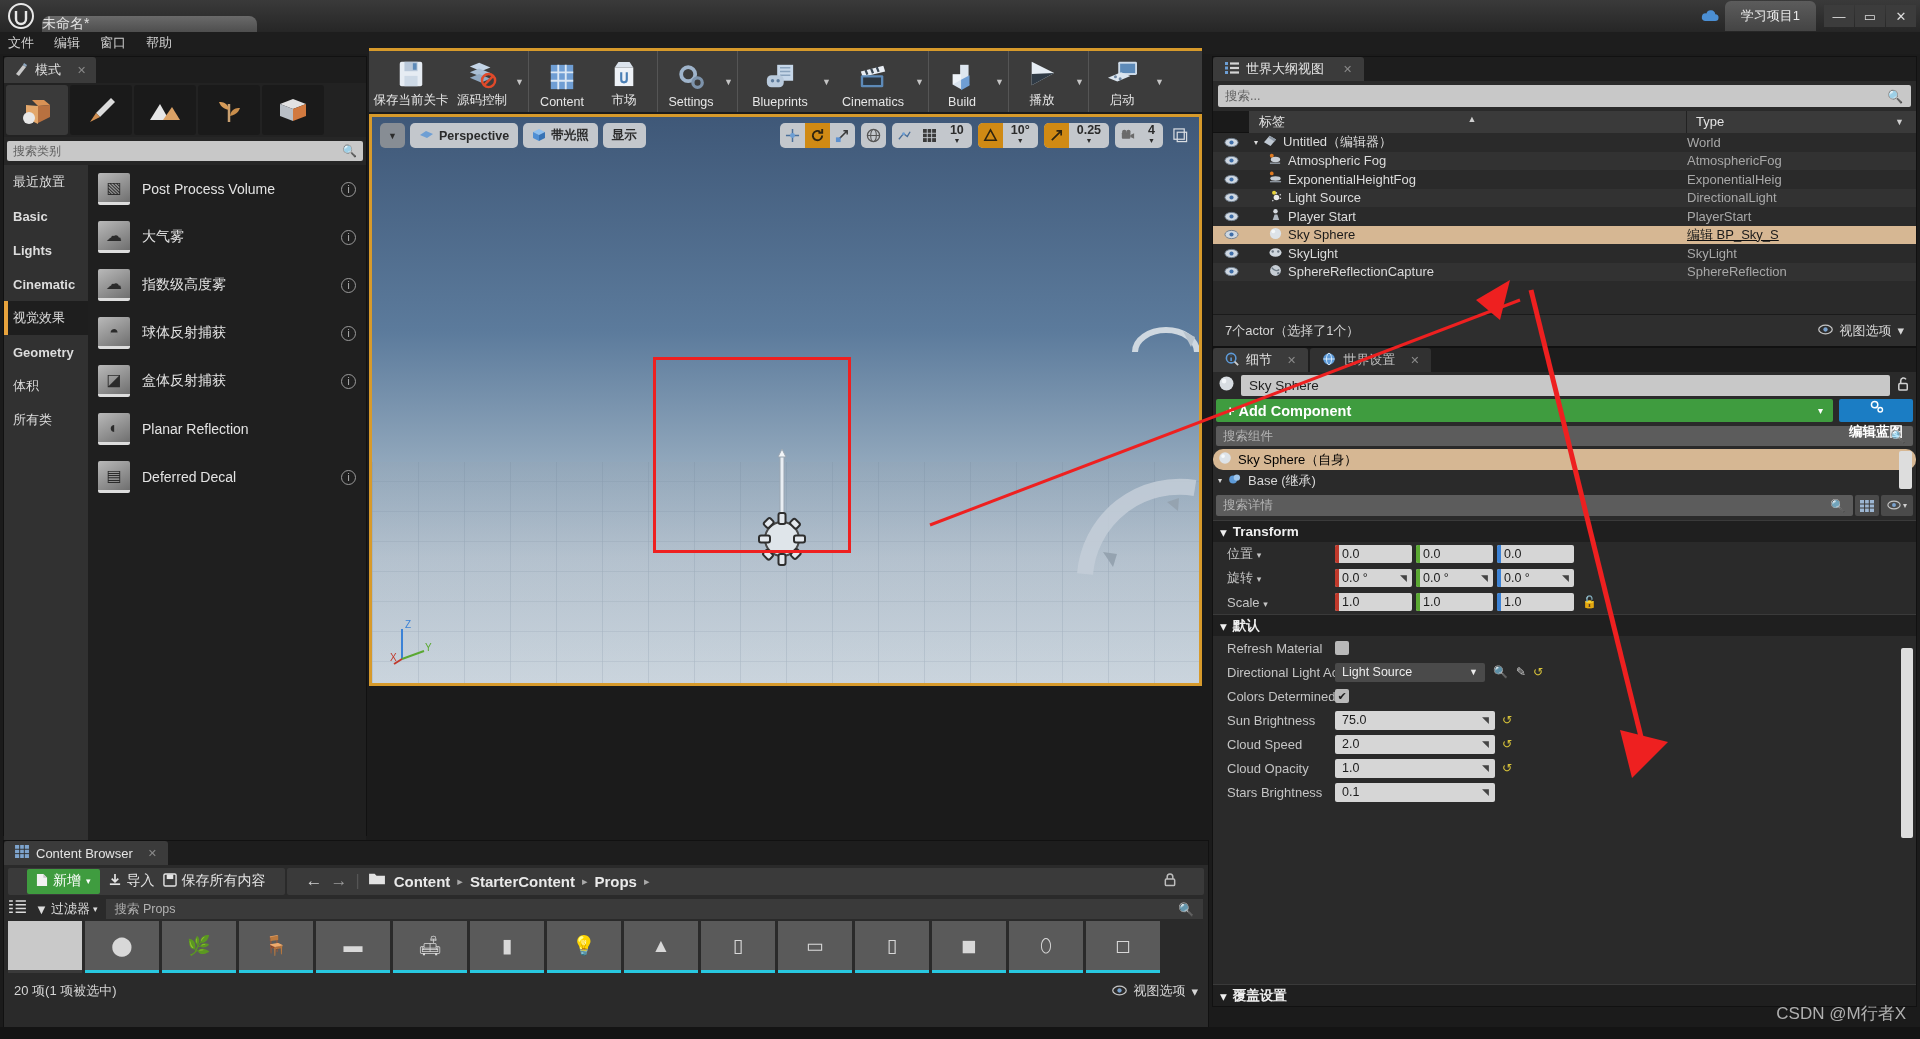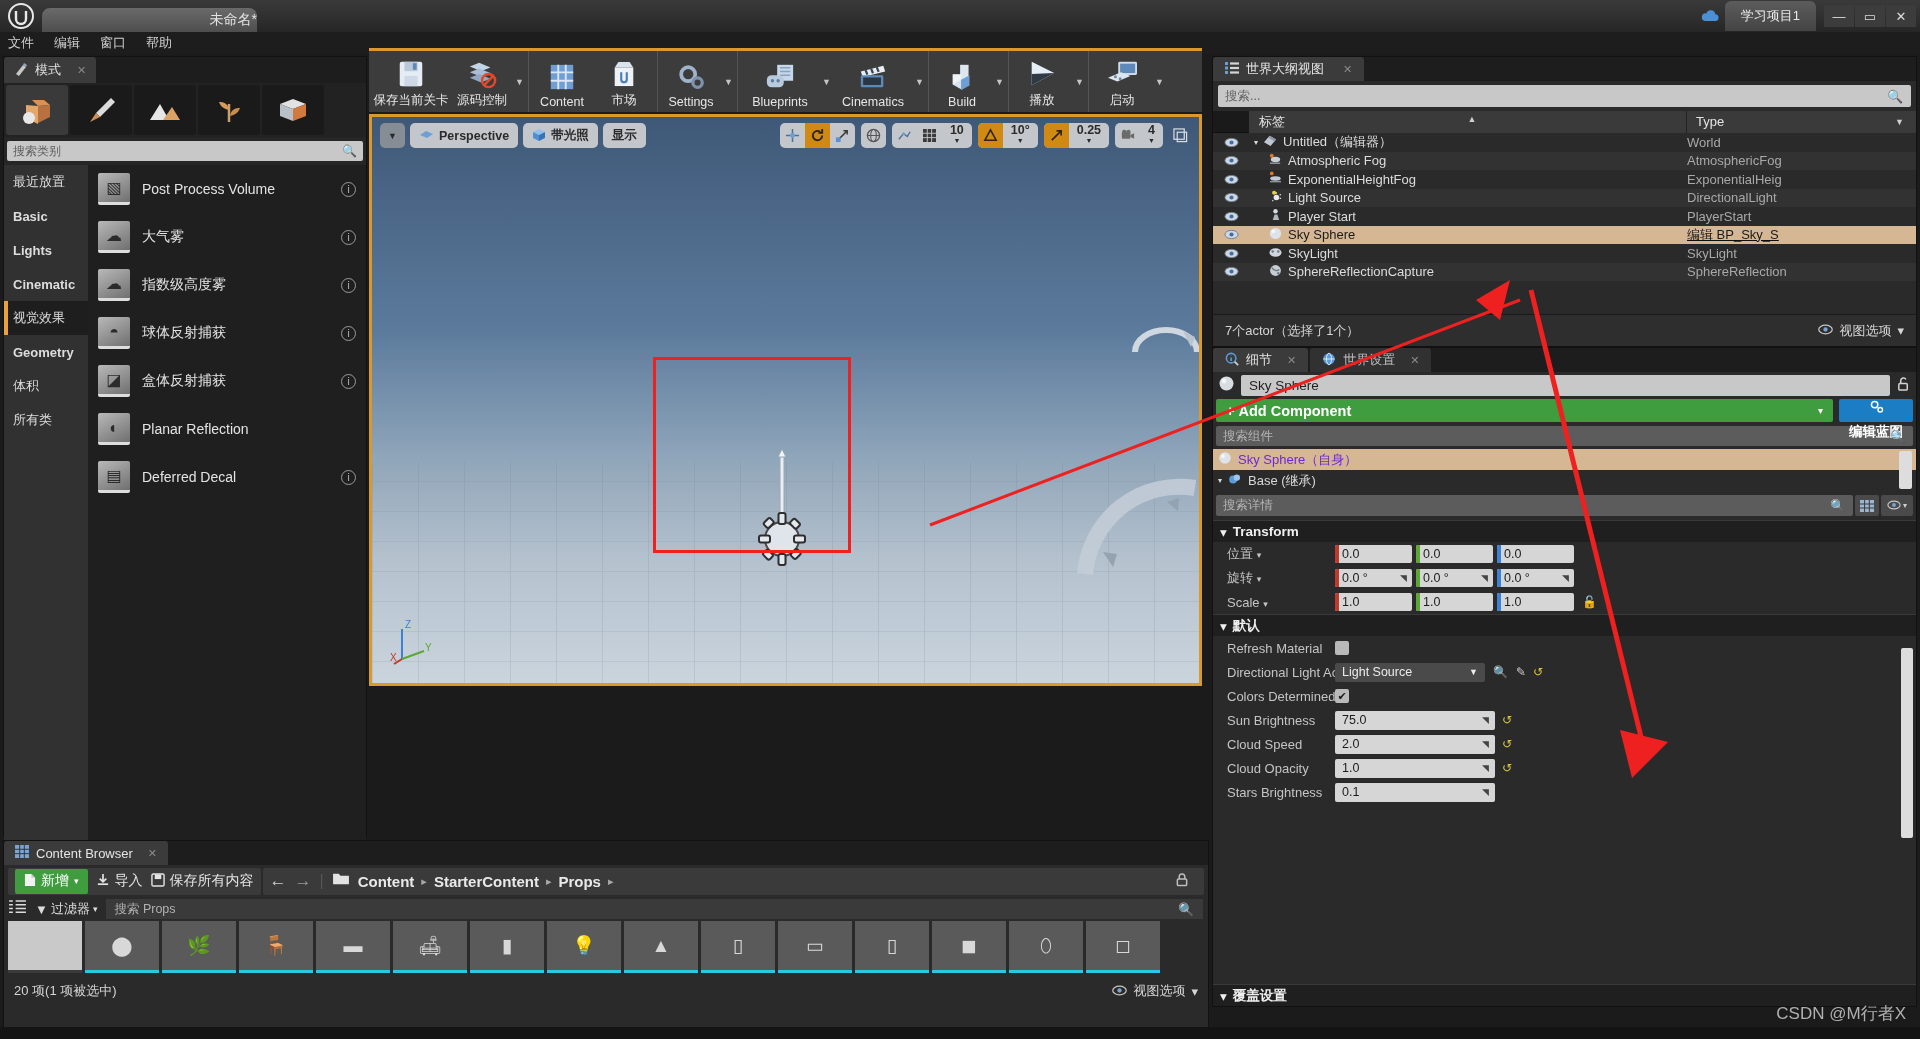--- a/index.html
+++ b/index.html
@@ -5,22 +5,22 @@
   * { box-sizing: border-box; margin:0; padding:0; }
   html,body { width:1920px; height:1039px; overflow:hidden; background:#1b1b1b;
     font-family:"Liberation Sans","DejaVu Sans",sans-serif; color:#d8d8d8; }
   #app { position:relative; width:1920px; height:1039px; }
 
   
   .titlebar { position:absolute; left:0; top:0; width:1920px; height:32px;
     background:linear-gradient(180deg,#3a3a3a,#262626); display:flex; align-items:flex-end; }
   .ue-logo { width:42px; height:32px; display:flex; align-items:center; justify-content:center;
     color:#e8e8e8; font-size:22px; font-weight:bold; }
-  .doc-tab { height:24px; min-width:215px; background:linear-gradient(180deg,#6a6a6a,#4e4e4e);
-    border-radius:8px 8px 0 0; display:flex; align-items:center; justify-content:flex-end;
+  .doc-tab { height:16px; min-width:215px; background:linear-gradient(180deg,#6a6a6a,#4e4e4e);
+    border-radius:8px 8px 0 0; display:flex; align-items:center; justify-content:flex-start;
     font-size:14px; color:#e2e2e2; }
   .title-right { margin-left:auto; display:flex; align-items:center; height:32px; padding-right:4px; gap:2px; }
   .tr-icon { width:26px; height:24px; display:flex; align-items:center; justify-content:center;
     color:#c9c9c9; font-size:14px; }
   .learn-tab { height:30px; padding:0 16px; background:linear-gradient(180deg,#5c5c5c,#444);
     border-radius:6px 6px 0 0; display:flex; align-items:center; font-size:13px; color:#e8e8e8; }
   .win-btns { display:flex; align-items:center; gap:1px; margin-left:6px; }
   .win-btn { width:30px; height:22px; background:#3c3c3c; display:flex; align-items:center;
     justify-content:center; font-size:13px; color:#ddd; }
   .win-btn.close { background:#3c3c3c; }
@@ -148,21 +148,21 @@
     align-items:center; padding:0 8px; font-size:13.5px; color:#1f1f1f; }
   .det-btnrow { display:flex; height:25px; padding:0 3px; gap:6px; align-items:center; }
   .btn-add { background:#3f9c3f; color:#fff; font-size:14.5px; font-weight:bold; height:23px;
     padding:0 10px; display:flex; align-items:center; gap:4px; border-radius:2px; flex:1; }
   .btn-bp { background:#1b7dc4; color:#fff; font-size:13.5px; font-weight:bold; height:23px;
     padding:0 10px; display:flex; align-items:center; gap:6px; border-radius:2px;flex-direction:column; }
   .det-compsearch { margin:3px 3px; height:20px; background:#5c5c5c; border-radius:2px; display:flex;
     align-items:center; padding:0 7px; font-size:12.5px; color:#b4b4b4; }
   .det-compsearch .mag { margin-left:auto; color:#d8d8d8; }
   .comp-row { height:21px; display:flex; align-items:center; gap:6px; padding-left:5px; font-size:13px; }
-  .comp-row.sel { background:#d6b793; color:#6d28d9; }
+  .comp-row.sel { background:#d6b793; color:#000000;border-radius:10px; }
   .comp-scroll { position:absolute; right:4px; width:13px; background:#ddd; border-radius:2px; }
   .det-search2 { margin:4px 3px; display:flex; gap:2px; align-items:flex-end; }
   .det-search2 .inp { flex:1; height:21px; background:#5c5c5c; border-radius:2px; display:flex;
     align-items:center; padding:0 7px; font-size:12.5px; color:#b4b4b4; }
   .det-search2 .mag { margin-left:auto; color:#d8d8d8; }
   .sq-btn { width:24px; height:21px; background:#4a4a4a; border-radius:2px; display:flex;
     align-items:center; justify-content:center; font-size:12px; color:#cfcfcf; }
   .sec-head { height:22px; background:#1f1f1f; display:flex; align-items:center; gap:6px;
     padding-left:7px; font-size:13.5px; font-weight:bold; color:#efefef; border-top:1px solid #3a3a3a; }
   .prop-row { height:24px; display:flex; align-items:center; font-size:13px; }
@@ -184,21 +184,21 @@
   .reset { color:#d9c43a; font-size:12px; margin-left:7px; }
   .mini-ico { color:#cfcfcf; font-size:12px; margin-left:8px; }
 
   
   .cb { position:absolute; left:3px; top:840px; width:1206px; height:196px; background:#2a2a2a;
     border:1px solid #111; }
   .cb-tabrow { display:flex; height:24px; background:#1d1d1d; }
   .cb-tab { height:24px; padding:0 11px; background:#3b3b3b; display:flex; align-items:center; gap:7px;
     font-size:13px; color:#e4e4e4; border-radius:3px 3px 0 0; }
   .cb-toolbar { display:flex; height:32px; align-items:center; gap:2px; padding:3px 4px; }
-  .cb-grp { display:flex; align-items:center; gap:8px; background:#3a3a3a; height:27px; border-radius:2px; padding:0 7px; }
+  .cb-grp { display:flex; align-items:center; gap:8px; background:#3a3a3a; height:27px; border-radius:2px; padding:0 19px; }
   .cb-new { background:#3f9c3f; color:#fff; height:25px; display:flex; align-items:center; gap:5px;
     padding:0 9px; font-size:14px; border-radius:2px; }
   .cb-tbtn { display:flex; align-items:center; gap:5px; font-size:14px; color:#e4e4e4; }
   .crumbs { display:flex; align-items:center; gap:7px; font-size:15px; font-weight:bold; color:#e9e9e9; }
   .crumb-sep { color:#a9a9a9; font-size:11px; }
   .cb-lockbtn { margin-left:auto; font-size:13px; color:#bdbdbd; padding-right:8px; }
   .cb-filterrow { display:flex; height:24px; align-items:center; gap:9px; padding:0 5px; }
   .cb-filter-pill { display:flex; align-items:center; gap:3px; font-size:13px; color:#dcdcdc; }
   .cb-searchbox { flex:1; height:20px; background:#3a3a3a; border-radius:0; display:flex;
     align-items:center; padding:8px 8px; font-size:12.5px; color:#b1b1b1; }

